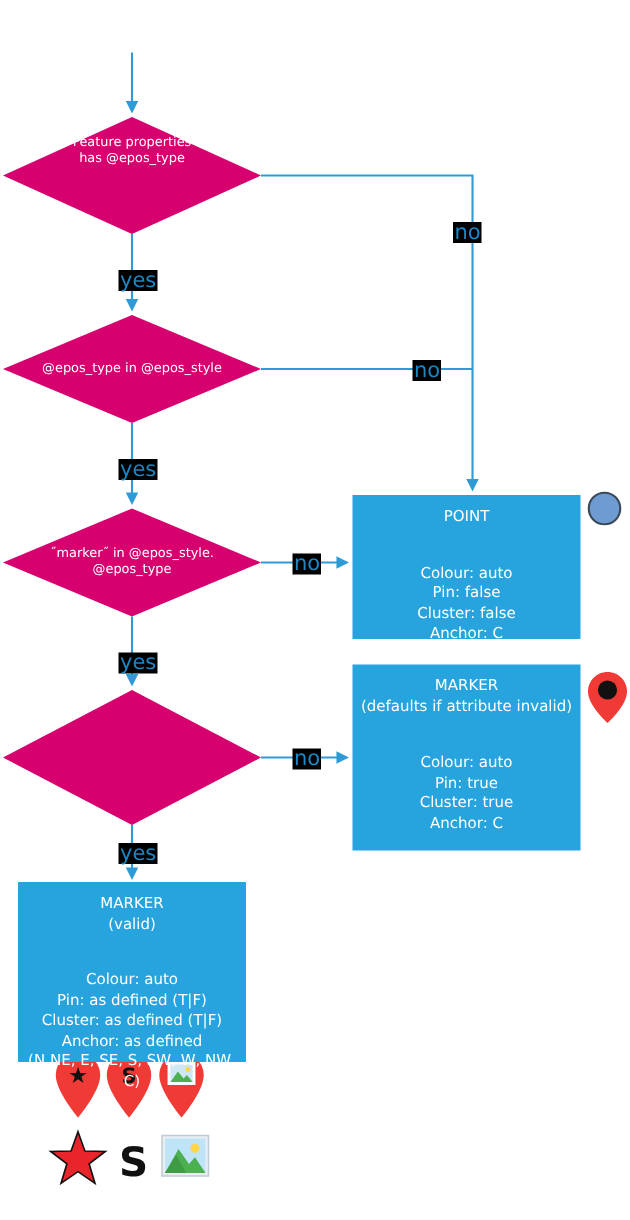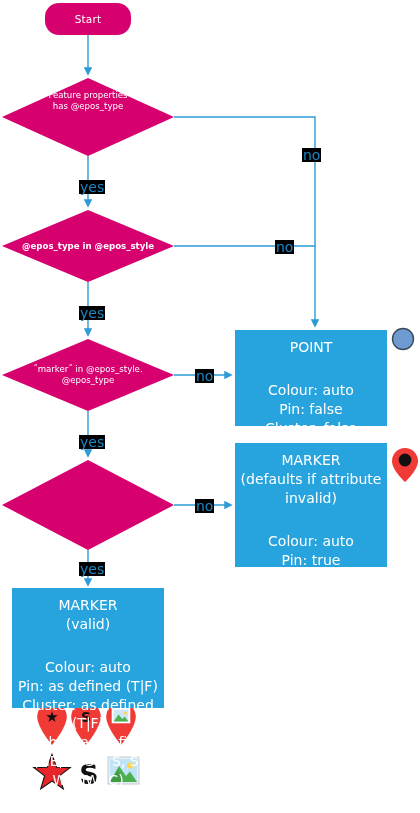--- a/index.html
+++ b/index.html
@@ -23,21 +23,21 @@
   .diamond-label{
     position:absolute;display:flex;align-items:center;justify-content:center;
     text-align:center;color:#ffffff;font-size:8.6px;line-height:1.28;
     pointer-events:none;white-space:pre-line;
   }
 
   
   .box{
     background:#27A4DE;color:#ffffff;
     display:flex;flex-direction:column;align-items:center;
-    text-align:center;font-size:14px;line-height:1.35;
+    text-align:center;font-size:10px;line-height:1.35;
   }
   .box .box-title{margin-top:8px;white-space:pre-line;}
   .box .box-body{margin-top:24px;white-space:pre-line;}
 
   
   .edge-label{
     position:absolute;color:#1B87C4;font-size:14px;
     background:#000000;padding:0 1px;line-height:1;
   }
 </style>
@@ -123,30 +123,27 @@
     </g>
     <g>
       <rect x="108" y="757" width="31" height="27" fill="#E8EEF2" stroke="#BFCBD4" stroke-width="1"></rect>
       <rect x="110" y="759" width="27" height="23" fill="#BFE3F7"></rect>
       <circle cx="130" cy="765.5" r="3" fill="#FFD54A"></circle>
       <path d="M110,782 L119,766 L126,776 L130,771.5 L137,782 Z" fill="#4CAF50"></path>
       <path d="M110,782 L117.5,770 L124,782 Z" fill="#3E9A43"></path>
     </g>
   </svg>
 
-  <div class="node terminator" style="left:45px;top:3px;width:86px;height:32px;">
-    <span>Start</span>
-  </div>
 
   <div class="diamond-label" style="left:18px;top:83px;width:140px;height:36px;">
     <span>Feature properties
 has @epos_type</span>
   </div>
 
-  <div class="diamond-label" style="left:8px;top:236px;width:160px;height:20px;font-weight:bold;">
+  <div class="diamond-label" style="left:8px;top:236px;width:160px;height:20px;">
     <span>@epos_type in @epos_style</span>
   </div>
 
   <div class="diamond-label" style="left:12px;top:357px;width:152px;height:36px;">
     <span>˝marker˝ in @epos_style.
 @epos_type</span>
   </div>
 
 
   <div class="node box" style="left:235px;top:330px;width:152px;height:96px;">

